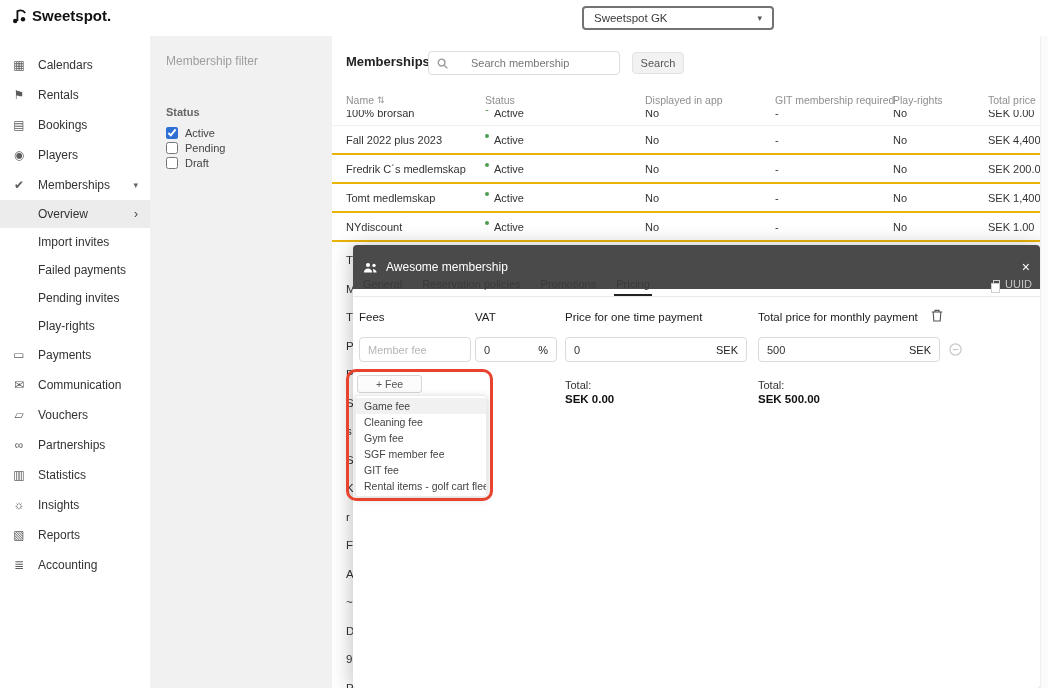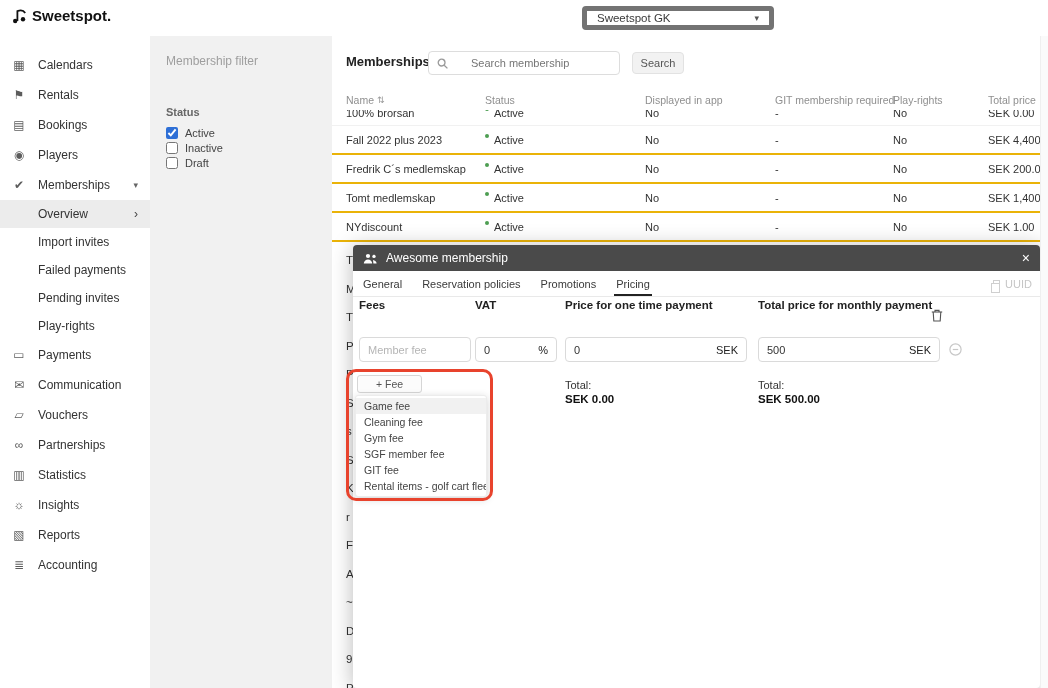--- a/index.html
+++ b/index.html
@@ -3,21 +3,21 @@
 <meta charset="utf-8">
 <style>
   * { box-sizing: border-box; }
   html,body { margin:0; padding:0; }
   body { font-family:"Liberation Sans","DejaVu Sans",sans-serif; }
   .screen { position:relative; width:1048px; height:688px; background:#fff; overflow:hidden; color:#3a3a3a; }
 
   
   .topbar { position:absolute; left:0; top:0; right:0; height:36px; background:#fff; z-index:2; }
   .logo { position:absolute; left:12px; top:7px; display:flex; align-items:center; gap:5px; font-weight:700; font-size:15px; color:#111; }
-  .org-select { position:absolute; left:582px; top:6px; width:192px; height:24px; border:5px solid #737373; border-radius:4px; display:flex; align-items:center; justify-content:space-between; padding:0 10px; font-size:11.5px; cursor:pointer; background:#fff; }
+  .org-select { position:absolute; left:582px; top:6px; width:192px; height:24px; border:2px solid #737373; border-radius:4px; display:flex; align-items:center; justify-content:space-between; padding:0 10px; font-size:11.5px; cursor:pointer; background:#fff; }
   .org-chev { font-size:9px; color:#555; }
 
   
   .sidebar { position:absolute; left:0; top:36px; bottom:0; width:150px; background:#fff; padding-top:14px; z-index:1; }
   .nav-item { height:30px; display:flex; align-items:center; gap:12px; padding:0 12px; font-size:12px; color:#333; cursor:pointer; }
   .nav-ic { width:14px; text-align:center; font-size:12px; color:#5c5c5c; }
   .nav-chev { margin-left:auto; font-size:9px; color:#666; }
   .sub-item { height:28px; display:flex; align-items:center; padding:0 12px 0 38px; font-size:12px; color:#333; cursor:pointer; }
   .sub-item.selected { background:#ececec; }
   .sub-chev { margin-left:auto; font-size:12px; color:#444; }
@@ -45,31 +45,31 @@
   .t-row.clipped { height:16px; overflow:hidden; border-bottom:1px solid #f1f1f1; }
   .t-row.clipped .td { transform:translateY(-5px); }
   .td.price { text-align:right; }
   .dot { display:inline-block; width:4px; height:4px; border-radius:50%; background:#4d9e52; margin-right:5px; vertical-align:6px; }
 
   .fragments { position:absolute; left:346px; top:246px; display:flex; flex-direction:column; font-size:11.5px; color:#333; z-index:1; }
   .fragments span { height:28.5px; line-height:28.5px; display:block; }
 
   
   .modal { position:absolute; left:353px; top:245px; width:687px; height:443px; background:#fff; border-radius:4px; box-shadow:0 2px 22px rgba(0,0,0,.28); z-index:5; }
-  .modal-header { height:26px; background:#4a4a4a; border-radius:4px 4px 0 0; display:flex; align-items:center; gap:8px; padding:0 10px; color:#fff; font-size:12px; }
+  .modal-header { height:44px; background:#4a4a4a; border-radius:4px 4px 0 0; display:flex; align-items:center; gap:8px; padding:0 10px; color:#fff; font-size:12px; }
   .close { margin-left:auto; font-size:14px; color:#fff; cursor:pointer; line-height:1; }
   .tabs { position:absolute; left:0; right:0; top:26px; height:26px; display:flex; align-items:flex-end; gap:16px; padding:0 8px; border-bottom:1px solid #e9e9e9; font-size:11px; color:#3a3a3a; }
   .tab { padding:0 2px 6px; cursor:pointer; }
   .tab.active { padding-bottom:4px; border-bottom:2px solid #222; }
   .uuid { margin-left:auto; display:flex; align-items:center; gap:5px; color:#c6c6c6; font-size:11px; padding-bottom:6px; cursor:default; }
   .copy-ic { width:7px; height:8px; border:1px solid #cfcfcf; position:relative; display:inline-block; }
   .copy-ic::before { content:""; position:absolute; left:-3px; top:2px; width:7px; height:8px; border:1px solid #cfcfcf; background:#fff; }
 
   .modal-body { position:absolute; left:0; right:0; top:52px; bottom:0; }
-  .col-label { position:absolute; top:2px; font-size:11.5px; font-weight:700; color:#222; white-space:nowrap; }
+  .col-label { position:absolute; top:14px; font-size:11.5px; font-weight:400; color:#222; white-space:nowrap; }
   .lbl-fees { left:6px; } .lbl-vat { left:122px; } .lbl-onetime { left:212px; } .lbl-monthly { left:405px; }
   .trash { position:absolute; left:578px; top:11px; cursor:pointer; }
 
   .field { position:absolute; top:40px; height:25px; border:1px solid #dadada; border-radius:4px; display:flex; align-items:center; background:#fff; }
   .field input { border:none; outline:none; flex:1; min-width:0; font-size:11px; padding:0 8px; background:transparent; color:#333; }
   .field input::placeholder { color:#b5b5b5; }
   .suffix { font-size:11px; color:#222; padding-right:8px; }
   .f-name { left:6px; width:112px; }
   .f-vat { left:122px; width:82px; }
   .f-onetime { left:212px; width:182px; }
@@ -185,21 +185,21 @@
 
   <aside class="filter-panel">
     <div class="fp-title">Membership filter</div>
     <div class="fp-status">Status</div>
     <label class="cb-row">
       <input type="checkbox" checked="" style="">
       <span>Active</span>
     </label>
     <label class="cb-row">
       <input type="checkbox" style="">
-      <span>Inactive</span>
+      <span>Pending</span>
     </label>
     <label class="cb-row">
       <input type="checkbox" style="">
       <span>Draft</span>
     </label>
   </aside>
 
   <main class="main">
     <h1 class="main-title">Memberships</h1>
     <div class="search-box">

